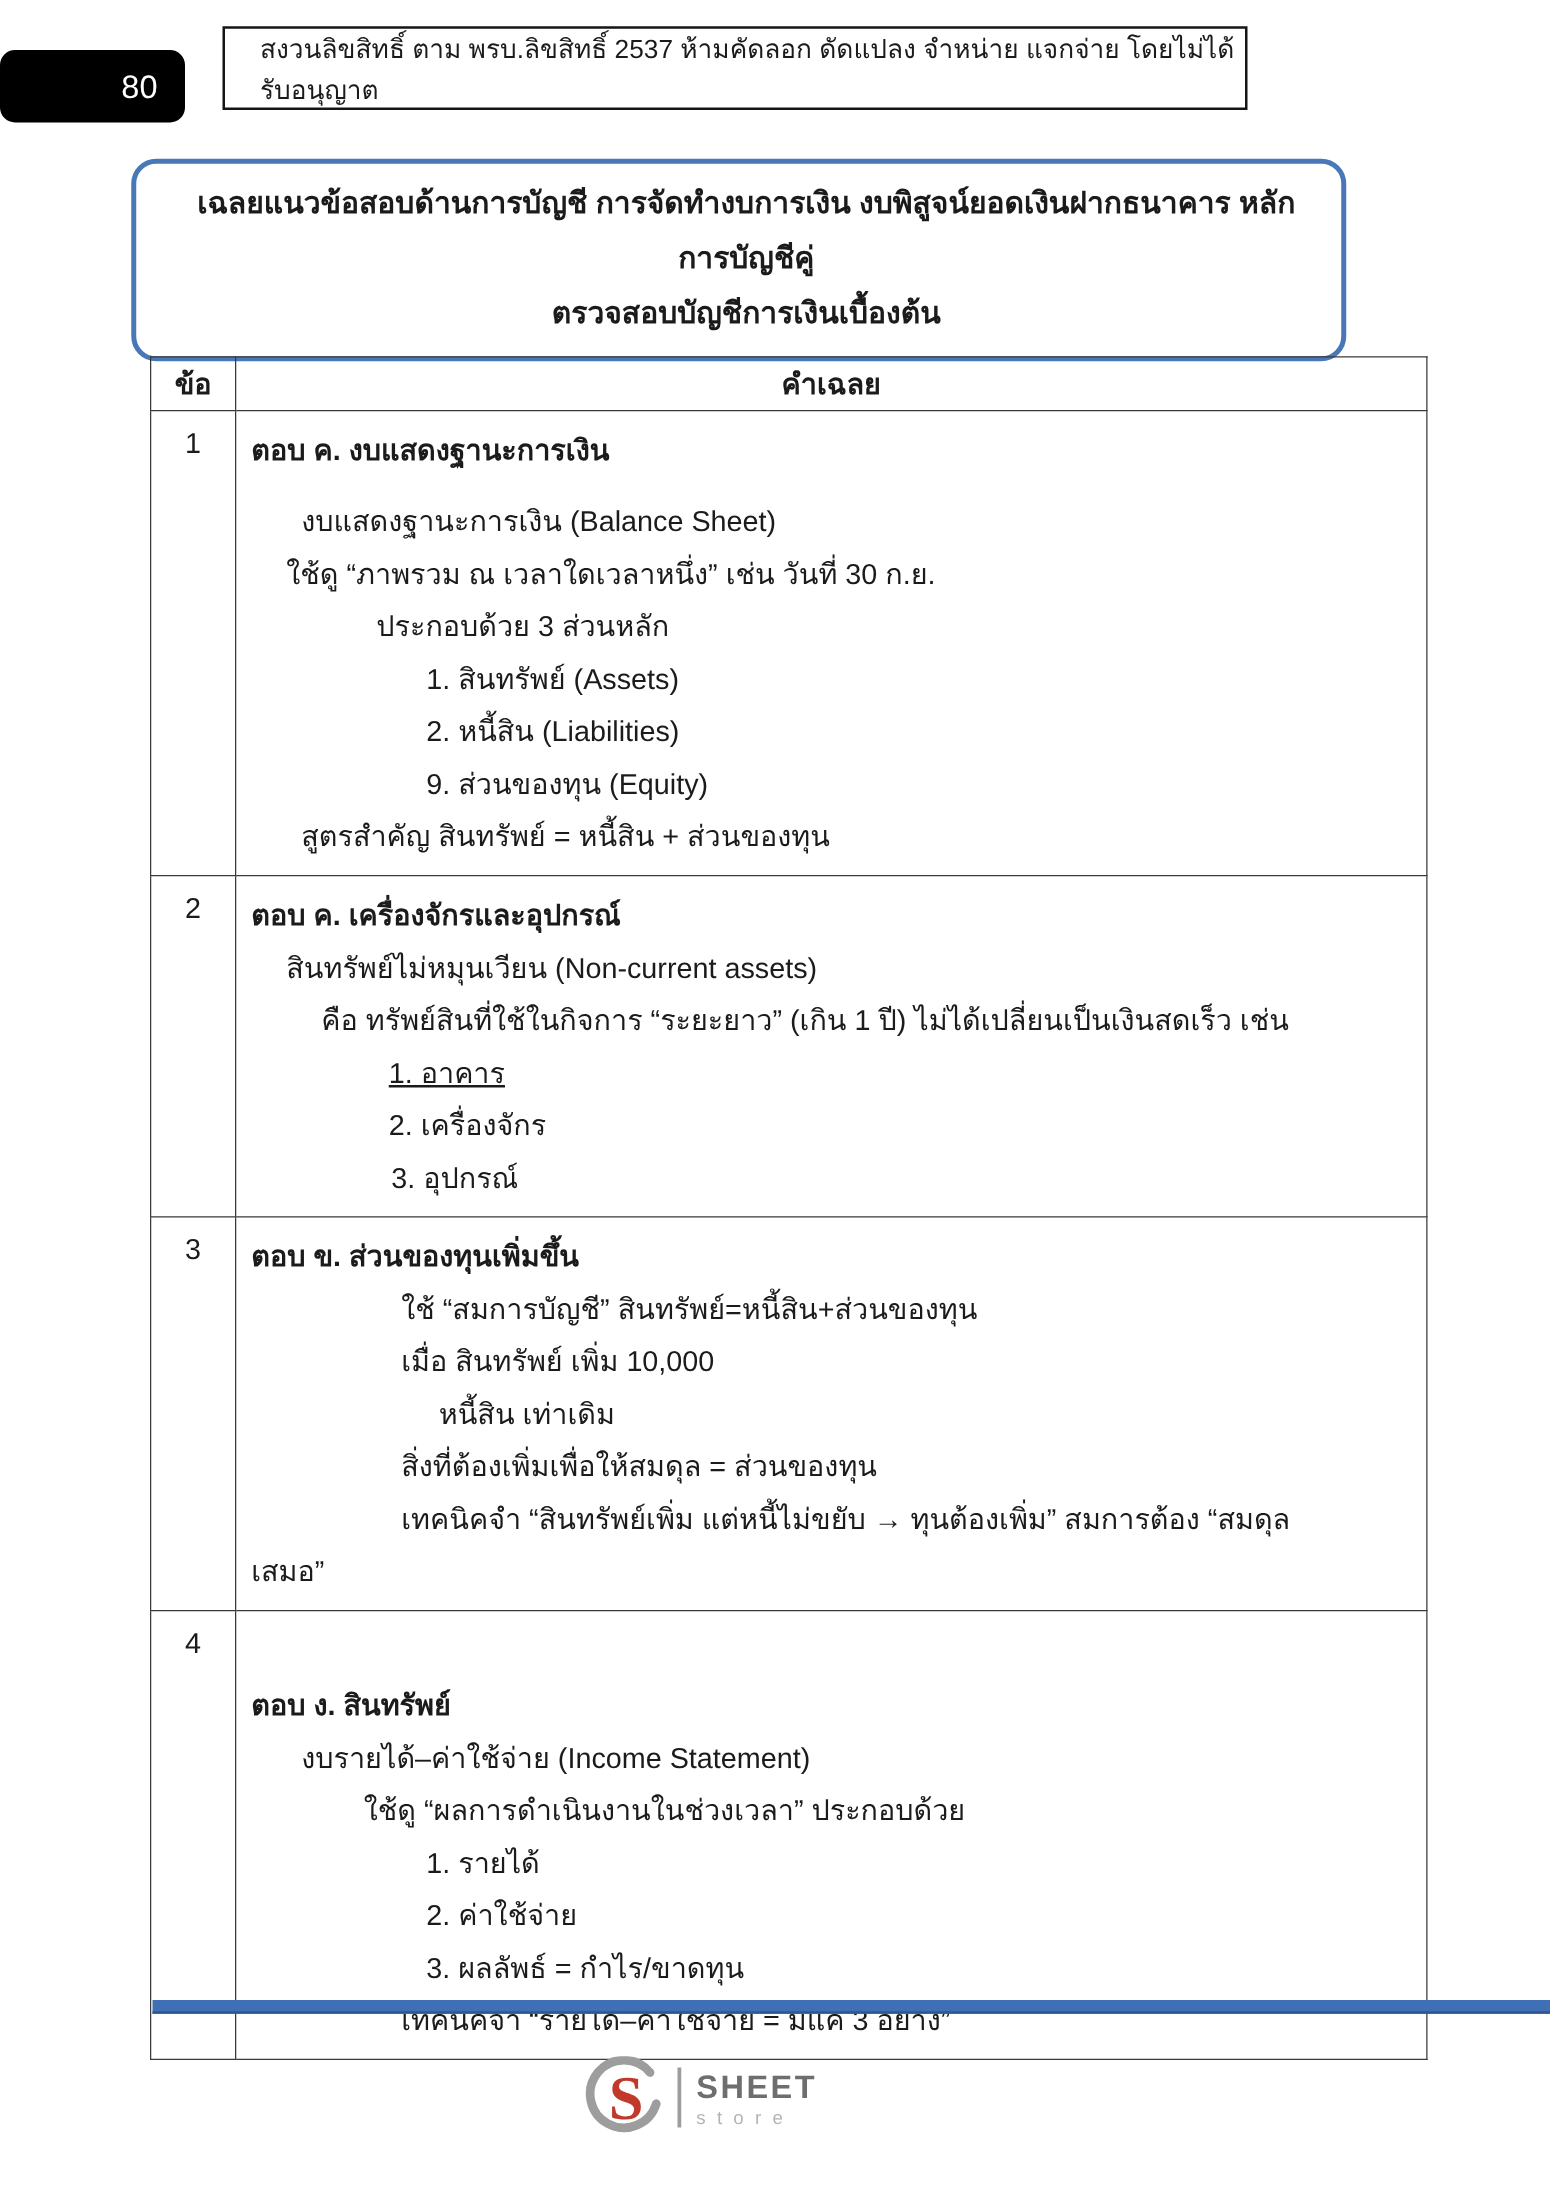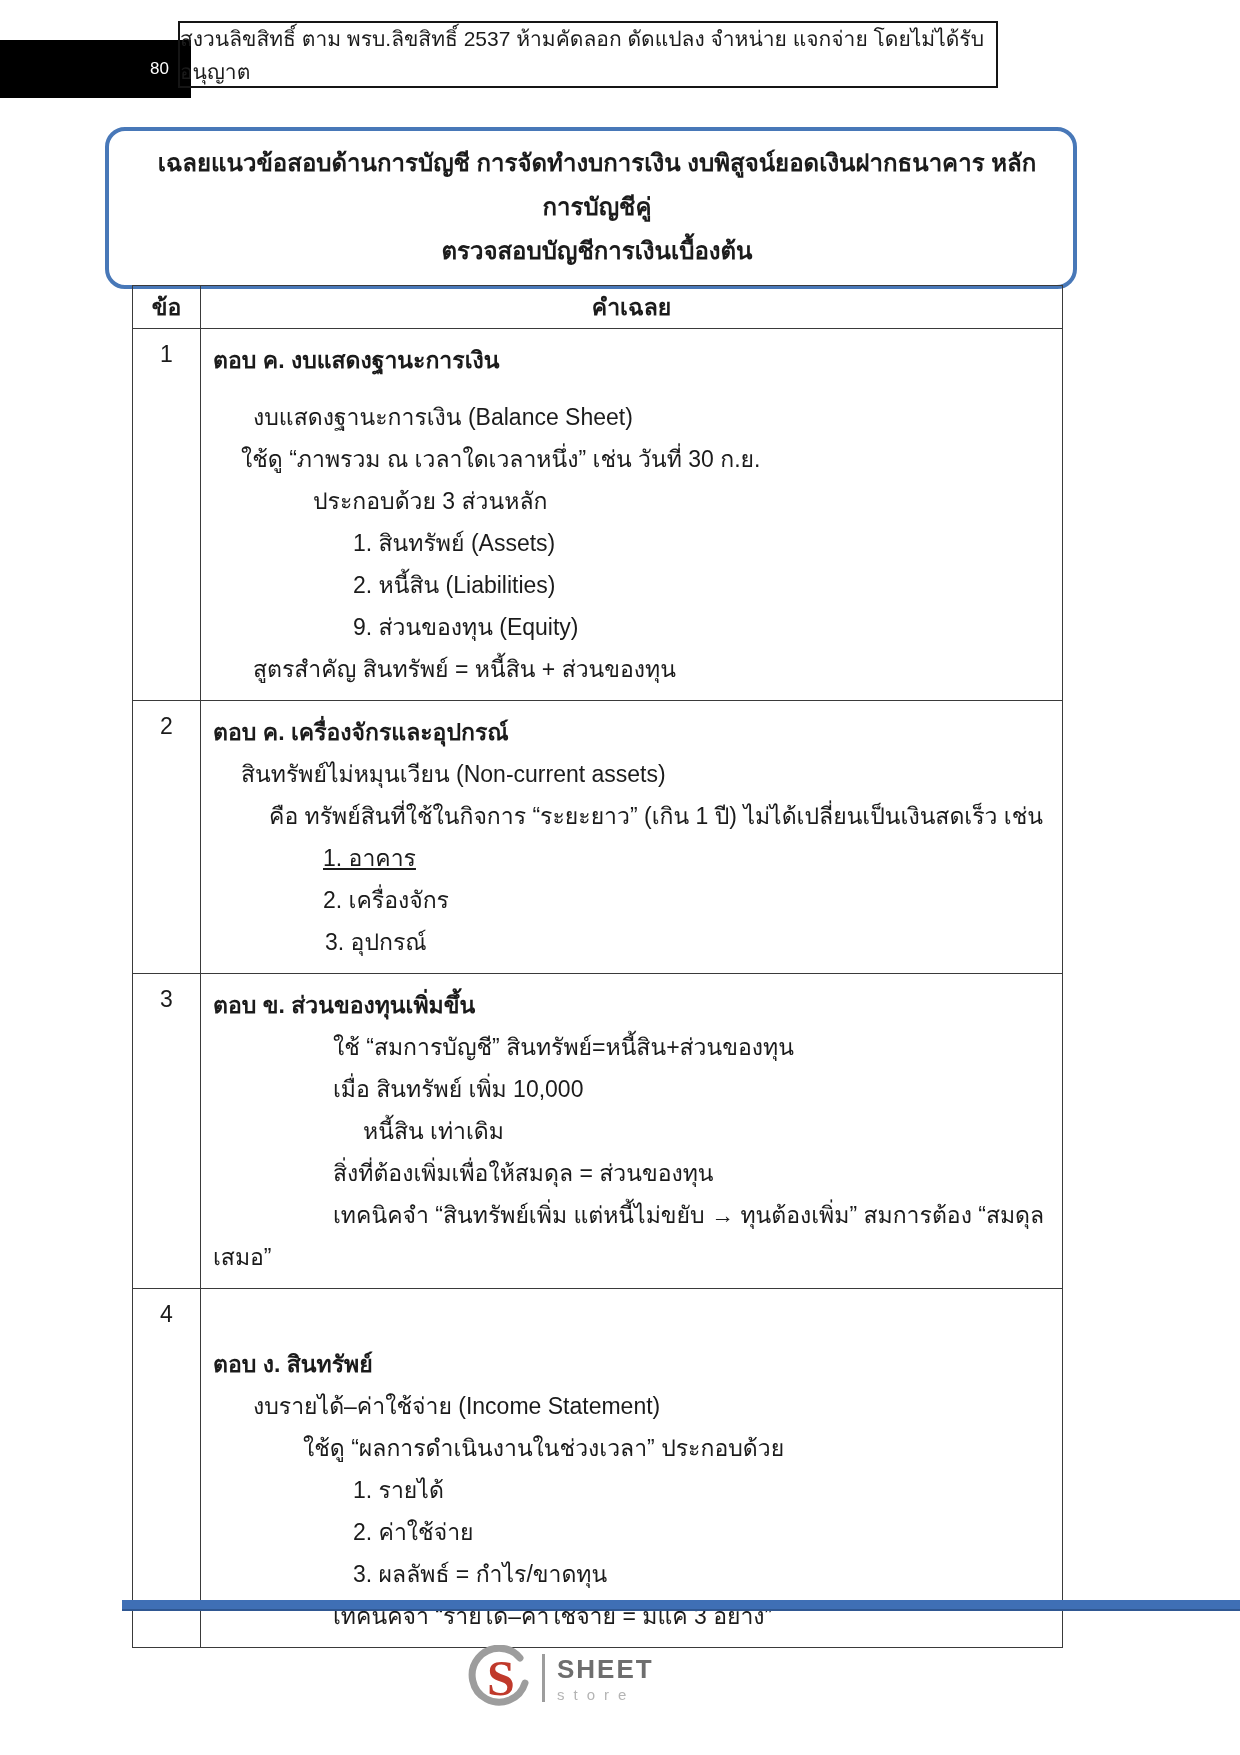--- a/index.html
+++ b/index.html
@@ -1,31 +1,31 @@
 <!DOCTYPE html>
 <html><head>
 <meta charset="utf-8">
 <style>
   html,body{margin:0;padding:0;background:#ffffff;}
   body{font-family:"Liberation Sans",sans-serif;color:#1b1b1b;}
   .page{position:relative;width:1240px;height:1755px;background:#fff;overflow:hidden;}
 
   
-  .page-num-box{position:absolute;left:0;top:40px;width:191px;height:58px;background:#000;
-    color:#fff;font-size:17px;display:flex;align-items:center;justify-content:flex-end;padding-right:22px;box-sizing:border-box;}
+  .page-num-box{position:absolute;left:0;top:40px;width:148px;height:58px;background:#000;
+    color:#fff;font-size:26px;display:flex;align-items:center;justify-content:flex-end;padding-right:22px;box-sizing:border-box;border-radius:12px;}
   .copyright-box{position:absolute;left:178px;top:21px;width:820px;height:67px;border:2.5px solid #151515;
-    box-sizing:border-box;display:flex;align-items:center;justify-content:center;font-size:21px;}
+    box-sizing:border-box;display:flex;align-items:center;justify-content:center;font-size:21px;padding-left:28px;}
 
   
   .title-box{position:absolute;left:105px;top:127px;width:972px;border:4.5px solid #4878b8;border-radius:20px;
     box-sizing:border-box;padding:10px 18px 12px 30px;text-align:center;}
   .title-line{font-size:24px;font-weight:bold;line-height:44px;}
 
   
-  .answer-table{position:absolute;left:132px;top:285px;width:931px;border-collapse:collapse;table-layout:fixed;}
+  .answer-table{position:absolute;left:120px;top:285px;width:1022px;border-collapse:collapse;table-layout:fixed;}
   .answer-table th,.answer-table td{border:1.5px solid #3a3a3a;}
   .col-num{width:68px;}
   .answer-table thead th{height:42px;font-size:23px;font-weight:bold;text-align:center;vertical-align:middle;padding:0;}
   .num-cell{font-size:23px;text-align:center;vertical-align:top;padding-top:12px;}
   .ans-cell{vertical-align:top;padding:10px 12px 10px 12px;}
   .ans-line{font-size:23px;line-height:42px;white-space:nowrap;overflow:hidden;}
   .ans-line.bold{font-weight:bold;}
 
   
   .footer-bar{position:absolute;left:122px;top:1600px;width:1118px;height:9px;background:#3f6fb5;border-bottom:2.5px solid #2f5792;}

